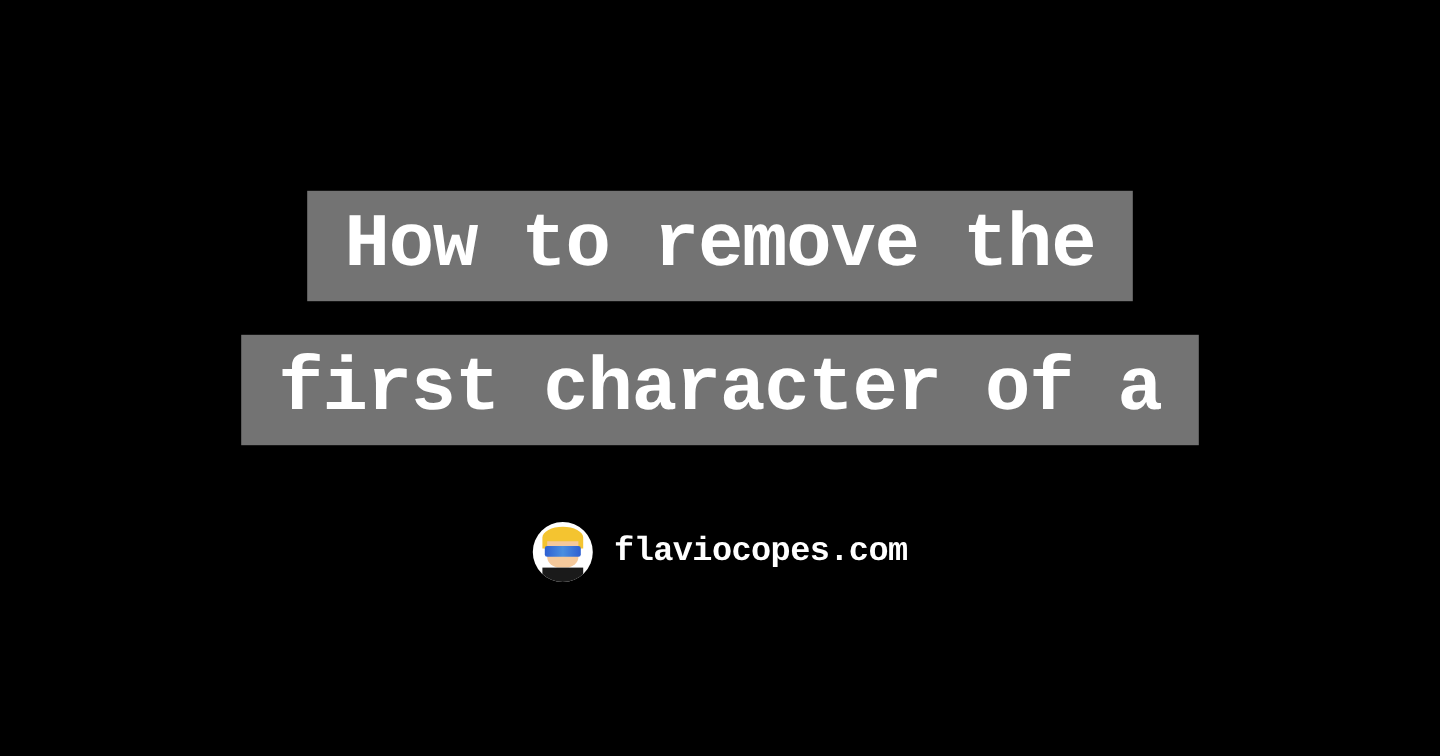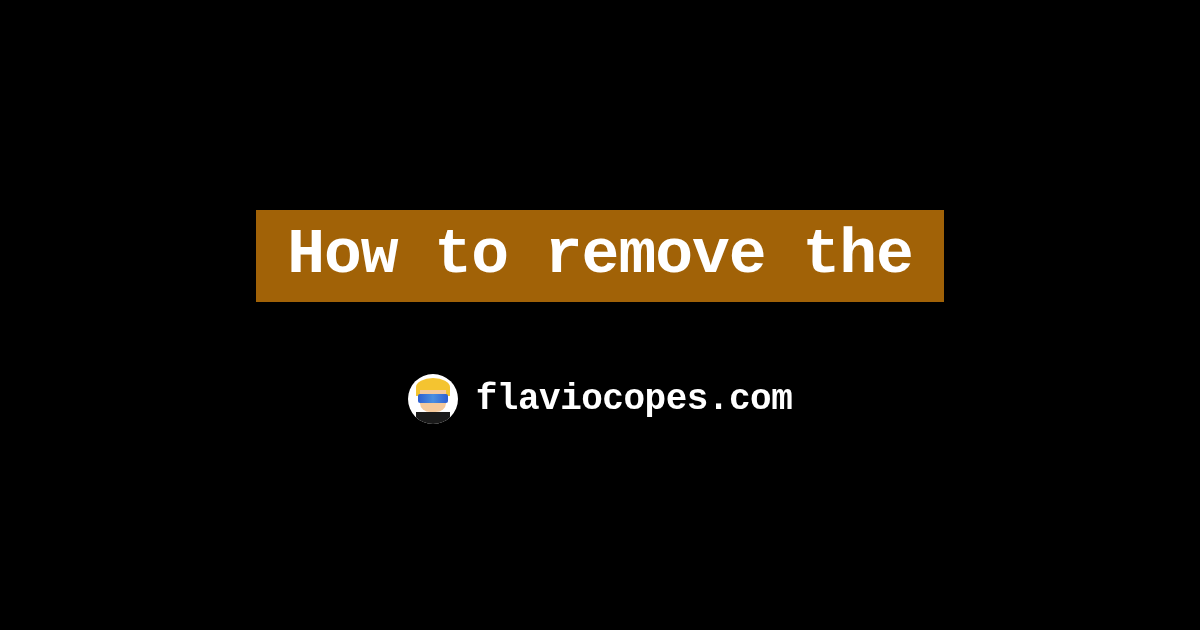--- a/index.html
+++ b/index.html
@@ -17,26 +17,26 @@
       justify-content: center;
       font-family: 'Menlo', 'Consolas', 'Monaco', 'Courier New', monospace;
       overflow: hidden;
     }
     .title-container {
       text-align: center;
       margin-bottom: 50px;
     }
     .title-line {
       display: inline-block;
-      background: #a16207;
+      background: #737373;
       color: #ffffff;
       font-size: 63px;
       font-weight: bold;
       padding: 10px 31px;
-      margin: 4px 0;
+      margin: 14px 0;
       line-height: 1.15;
       letter-spacing: -1px;
     }
     .footer {
       display: flex;
       align-items: center;
       gap: 18px;
     }
     .avatar {
       width: 50px;
@@ -82,31 +82,31 @@
     .shirt {
       position: absolute;
       bottom: 0;
       left: 8px;
       right: 8px;
       height: 12px;
       background: #1a1a1a;
     }
     .site-name {
       color: #ffffff;
-      font-size: 36px;
+      font-size: 28px;
       font-weight: bold;
       letter-spacing: -0.5px;
     }
   </style>
 </head>
 <body>
 
 <div class="title-container">
   <div class="title-line">How to remove the</div><br>
-  <br>
+  <div class="title-line">first character of a</div><br>
 </div>
 
 <div class="footer">
   <div class="avatar">
     <div class="avatar-inner">
       <div class="hair"></div>
       <div class="face"></div>
       <div class="glasses"></div>
       <div class="shirt"></div>
     </div>

